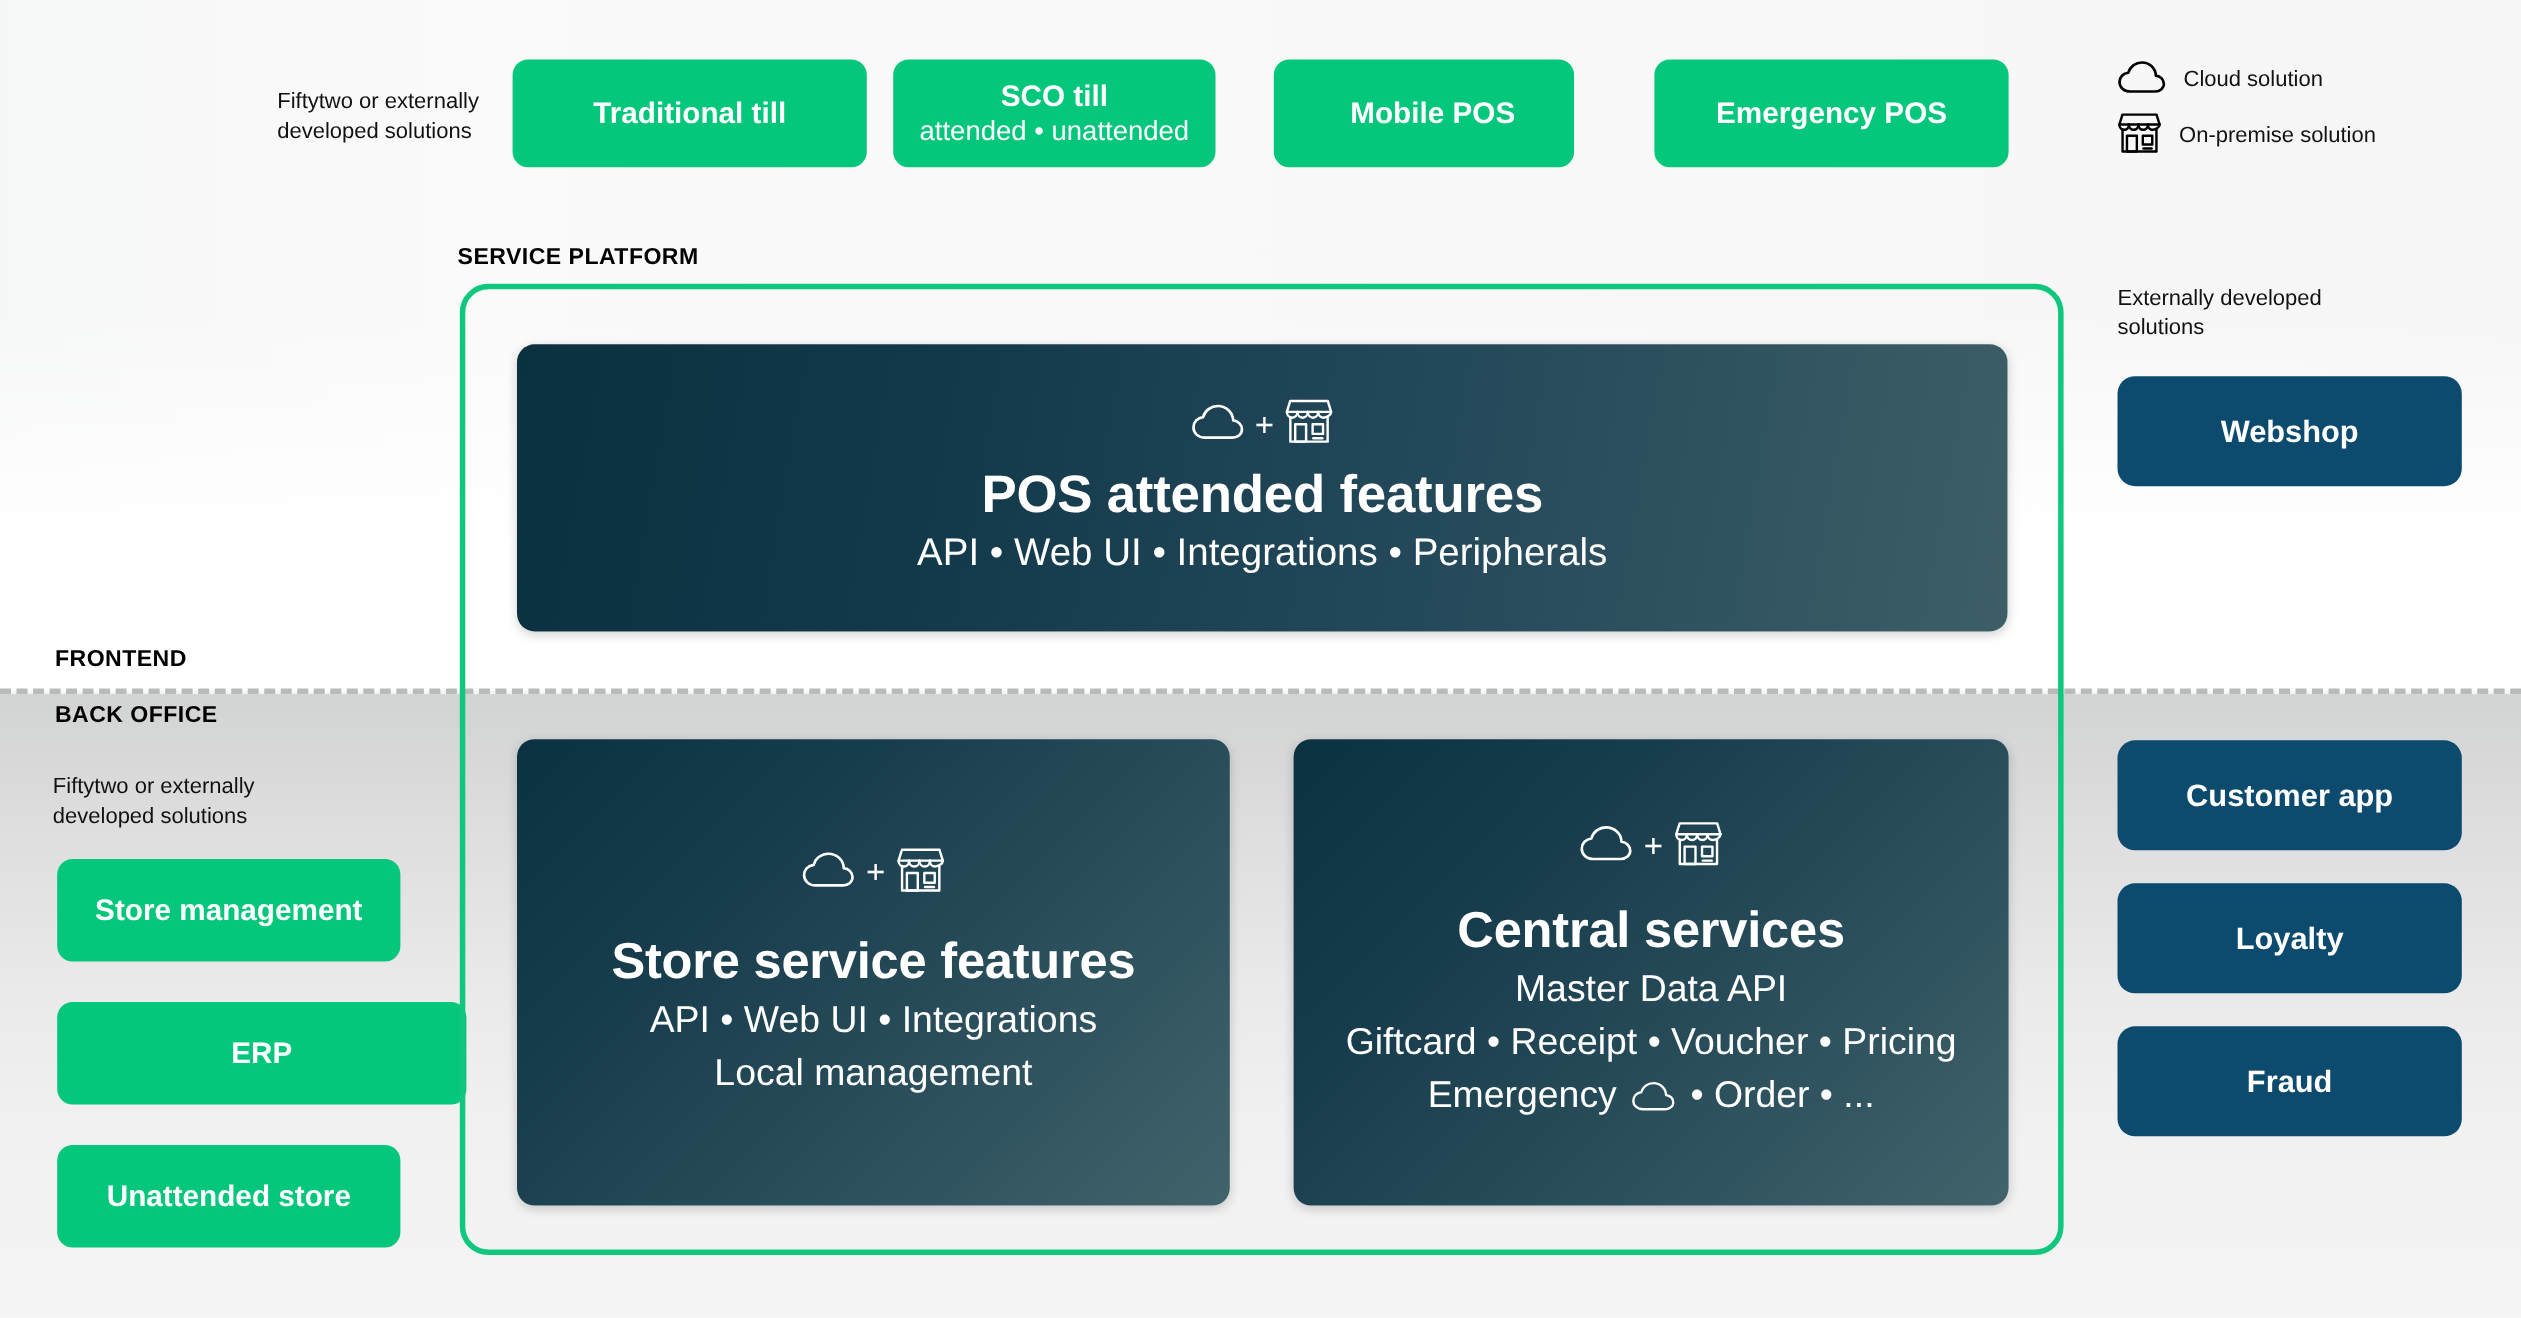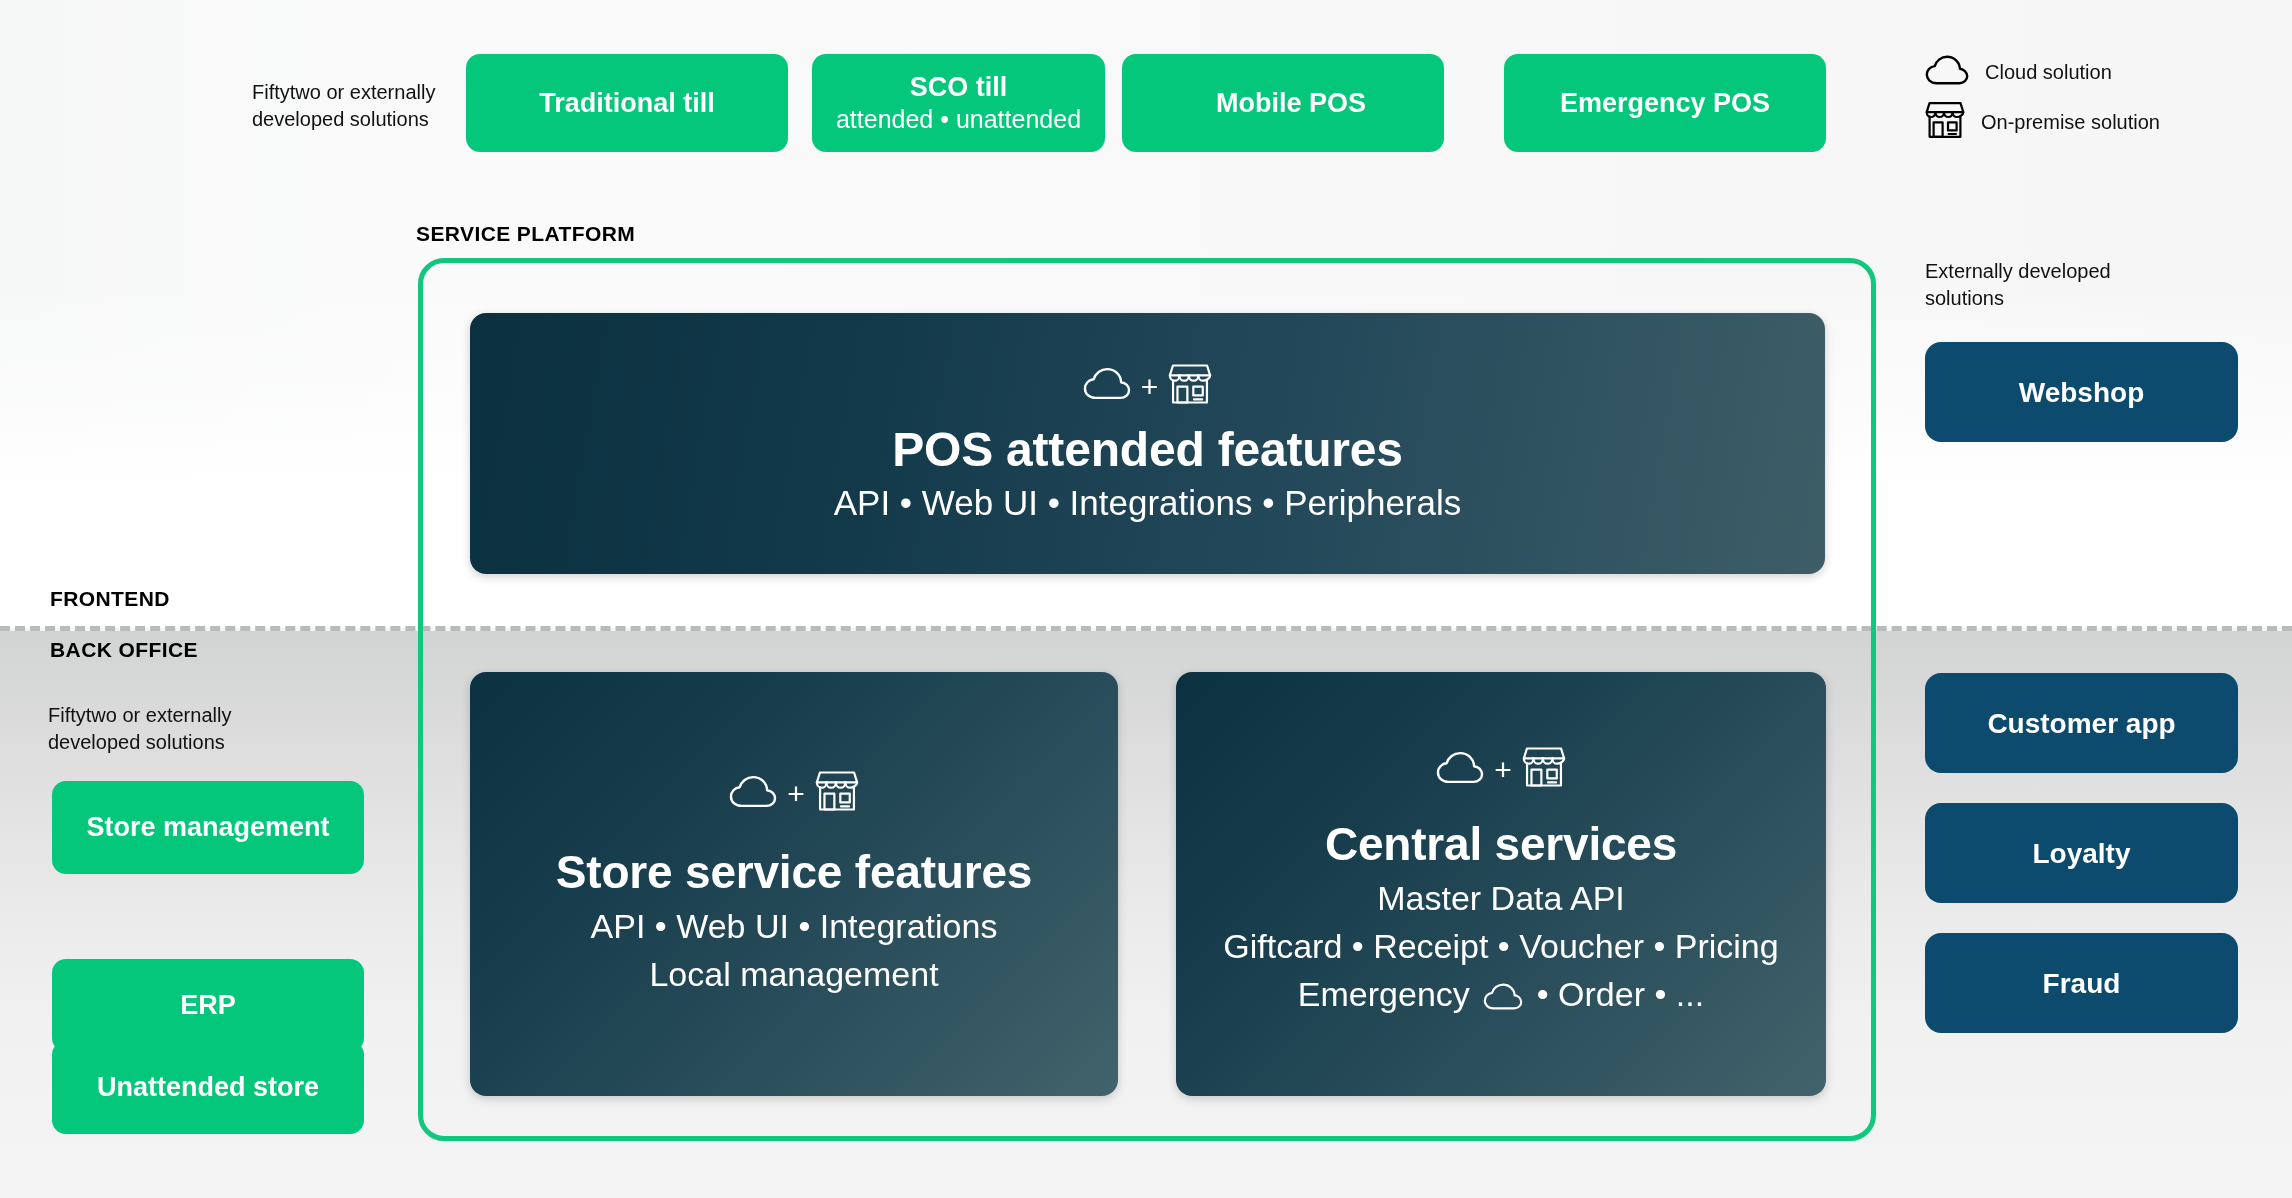--- a/index.html
+++ b/index.html
@@ -86,26 +86,26 @@
     line-height: 33px;
   }
   .pill-green .pill-sub {
     font-size: 25px;
     font-weight: normal;
     line-height: 31px;
   }
 
   #btn-traditional-till { left: 466px;  top: 54px; width: 322px; height: 98px; }
   #btn-sco-till         { left: 812px;  top: 54px; width: 293px; height: 98px; }
-  #btn-mobile-pos       { left: 1122px; top: 54px; width: 322px; height: 98px; padding-left: 16px; }
+  #btn-mobile-pos       { left: 1158px; top: 54px; width: 273px; height: 98px; padding-left: 16px; }
   #btn-emergency-pos    { left: 1504px; top: 54px; width: 322px; height: 98px; }
 
   
   #btn-store-management { left: 52px; top: 781px;  width: 312px; height: 93px; }
-  #btn-erp              { left: 52px; top: 959px;  width: 312px; height: 93px; }
+  #btn-erp              { left: 52px; top: 911px;  width: 372px; height: 93px; }
   #btn-unattended-store { left: 52px; top: 1041px; width: 312px; height: 93px; }
 
   
   .box-grey {
     position: absolute;
     background: #0c4a6e;
     border-radius: 16px;
     color: #ffffff;
     display: flex;
     flex-direction: column;

